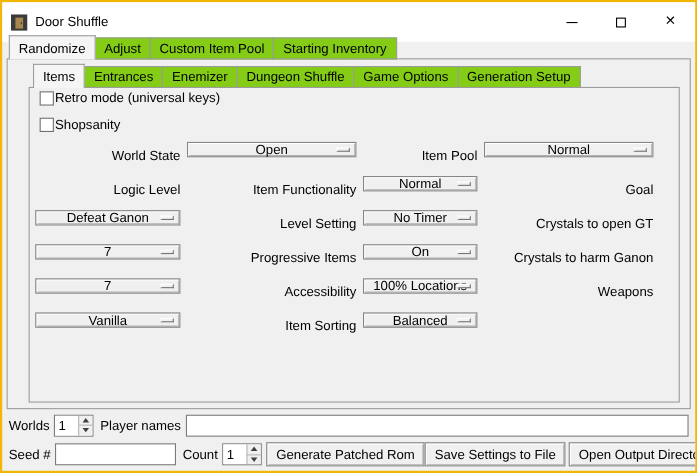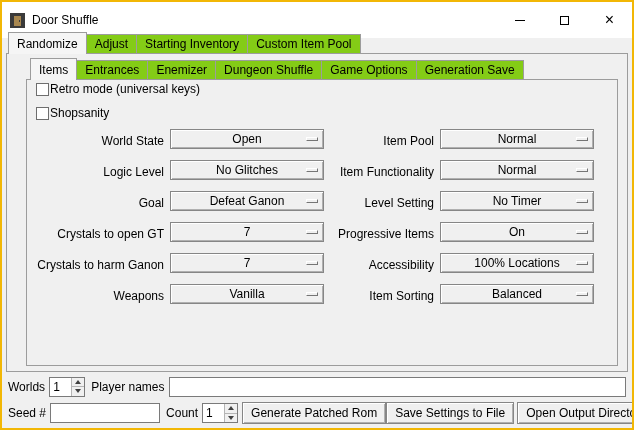--- a/index.html
+++ b/index.html
@@ -48,21 +48,21 @@
   .options {
     position: absolute; left: 30px; top: 127px; z-index: 2;
     display: grid; grid-template-columns: 132px 154px 104px 154px;
     column-gap: 6px; row-gap: 7px;
   }
   .opt-label { height: 24px; display: flex; align-items: center; justify-content: flex-end; text-align: right; white-space: nowrap; }
   .btn3d {
     background: #f0f0f0; border: 1px solid #868686;
     box-shadow: inset 1px 1px 0 #ffffff, inset -1px -1px 0 #b0b0b0;
   }
-  .opt-menu { height: 20px; position: relative; display: flex; align-items: center; justify-content: center; cursor: default; }
+  .opt-menu { height: 14px; position: relative; display: flex; align-items: center; justify-content: center; cursor: default; }
   .menu-indicator {
     position: absolute; right: 5px; top: 50%; margin-top: -2px;
     width: 12px; height: 4px; background: #f0f0f0;
     border: 1px solid; border-color: #ffffff #757575 #757575 #ffffff;
   }
   
   .bottom-row { position: absolute; left: 6px; right: 6px; display: flex; align-items: center; z-index: 2; }
   .row-worlds { top: 374px; height: 21px; }
   .row-seed { top: 400px; height: 22px; }
   .lbl { white-space: nowrap; }
@@ -107,32 +107,32 @@
       </div>
       <div class="cap-btn">
         <span class="close-glyph">×</span>
       </div>
     </div>
   </div>
 
   <div class="tabs tabs-outer">
     <div class="tab selected">Randomize</div>
     <div class="tab">Adjust</div>
+    <div class="tab">Custom Item Pool</div>
     <div class="tab">Starting Inventory</div>
-    <div class="tab">Custom Item Pool</div>
   </div>
   <div class="pane pane-outer"></div>
 
   <div class="tabs tabs-inner">
     <div class="tab selected">Items</div>
     <div class="tab">Entrances</div>
     <div class="tab">Enemizer</div>
     <div class="tab">Dungeon Shuffle</div>
     <div class="tab">Game Options</div>
-    <div class="tab">Generation Save</div>
+    <div class="tab">Generation Setup</div>
   </div>
   <div class="pane pane-inner"></div>
 
   <div class="check-row check-retro">
     <span class="checkbox"></span>
     <span class="lbl">Retro mode (universal keys)</span>
   </div>
   <div class="check-row check-shop">
     <span class="checkbox"></span>
     <span class="lbl">Shopsanity</span>
@@ -145,24 +145,20 @@
       <span>Open</span>
       <span class="menu-indicator"></span>
     </div>
     <div class="opt-label">Item Pool</div>
     <div class="opt-menu btn3d">
       <span>Normal</span>
       <span class="menu-indicator"></span>
     </div>
 
     <div class="opt-label">Logic Level</div>
-    <div class="opt-menu btn3d">
-      <span>No Glitches</span>
-      <span class="menu-indicator"></span>
-    </div>
     <div class="opt-label">Item Functionality</div>
     <div class="opt-menu btn3d">
       <span>Normal</span>
       <span class="menu-indicator"></span>
     </div>
 
     <div class="opt-label">Goal</div>
     <div class="opt-menu btn3d">
       <span>Defeat Ganon</span>
       <span class="menu-indicator"></span>

